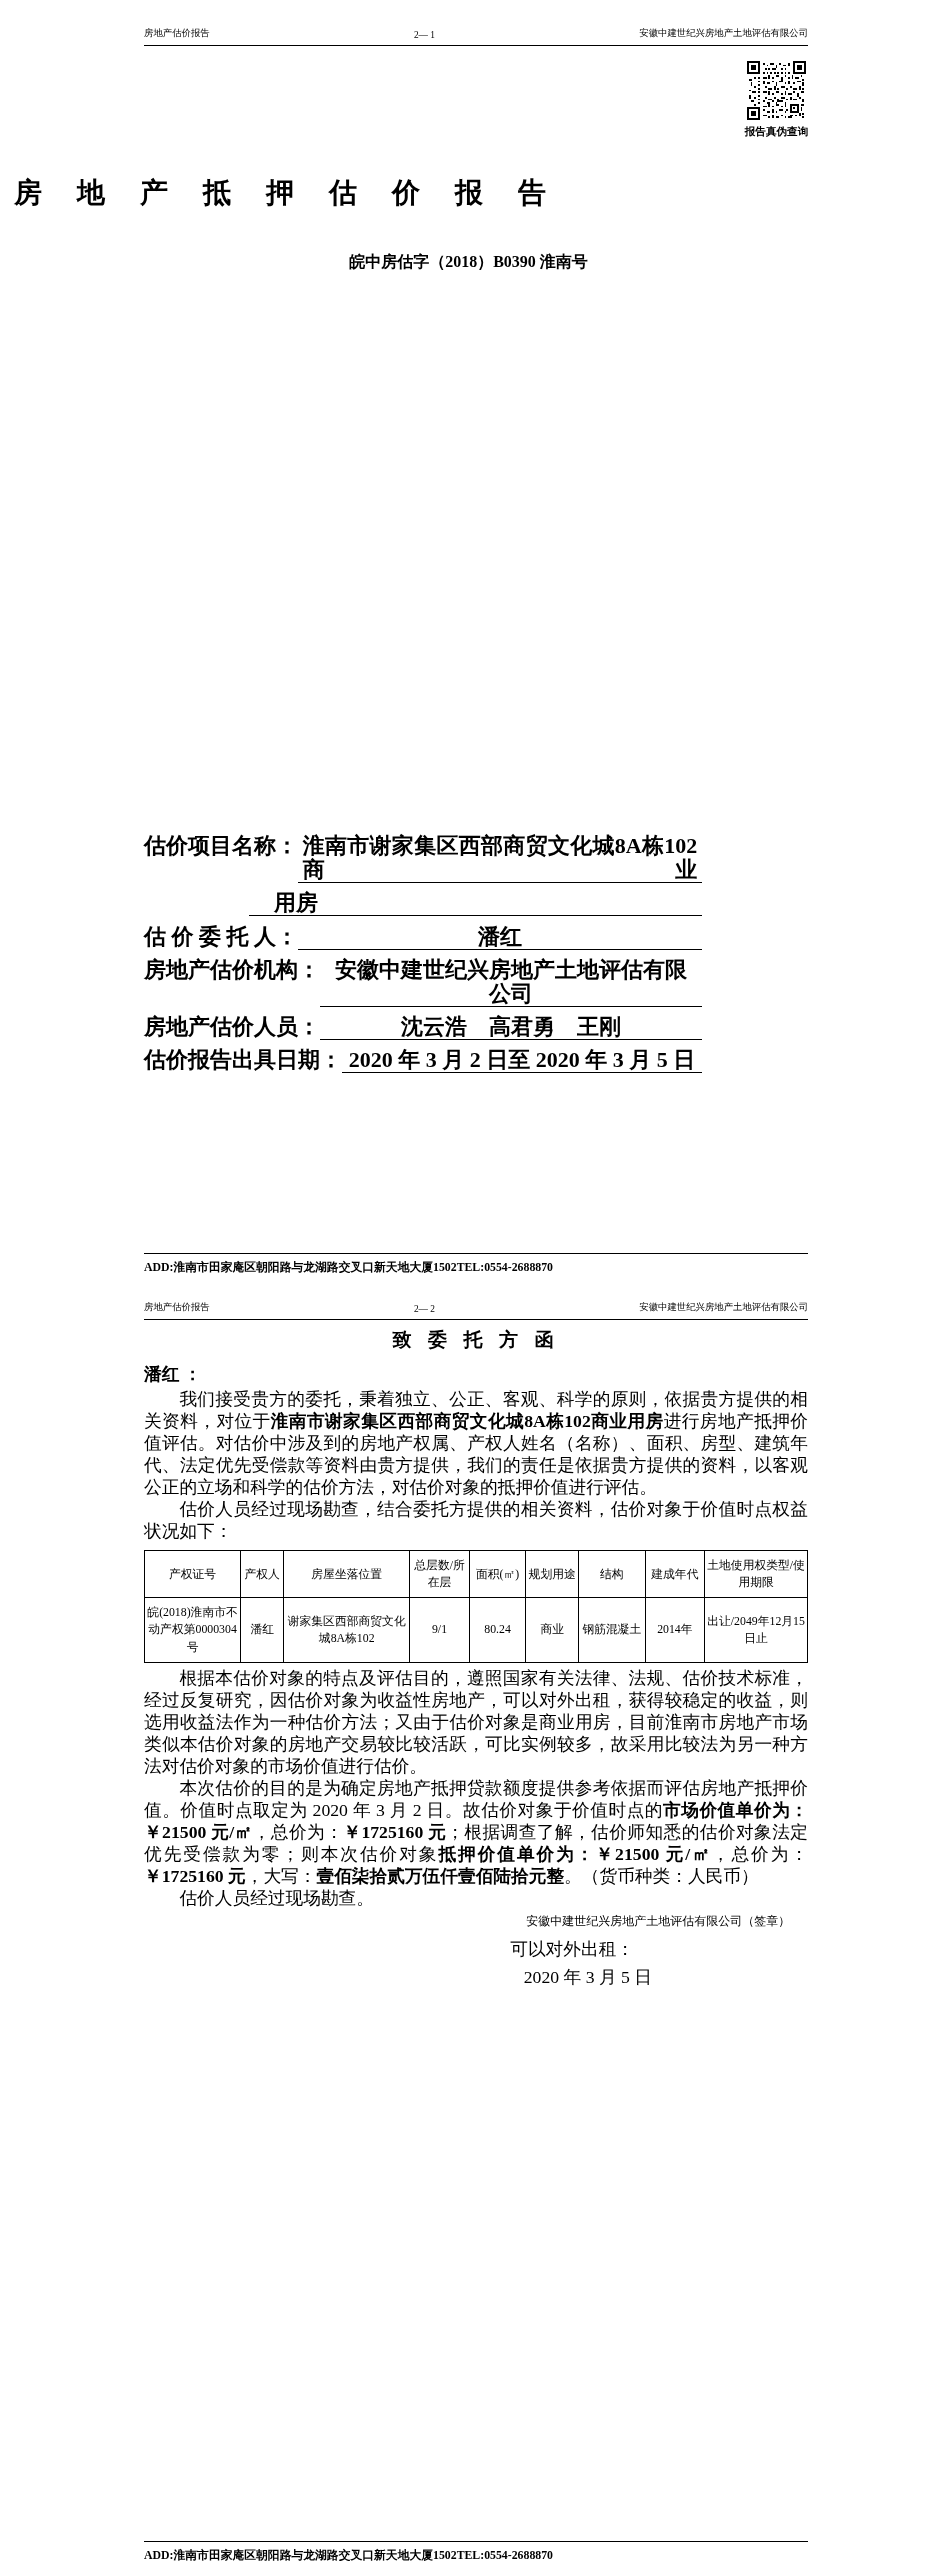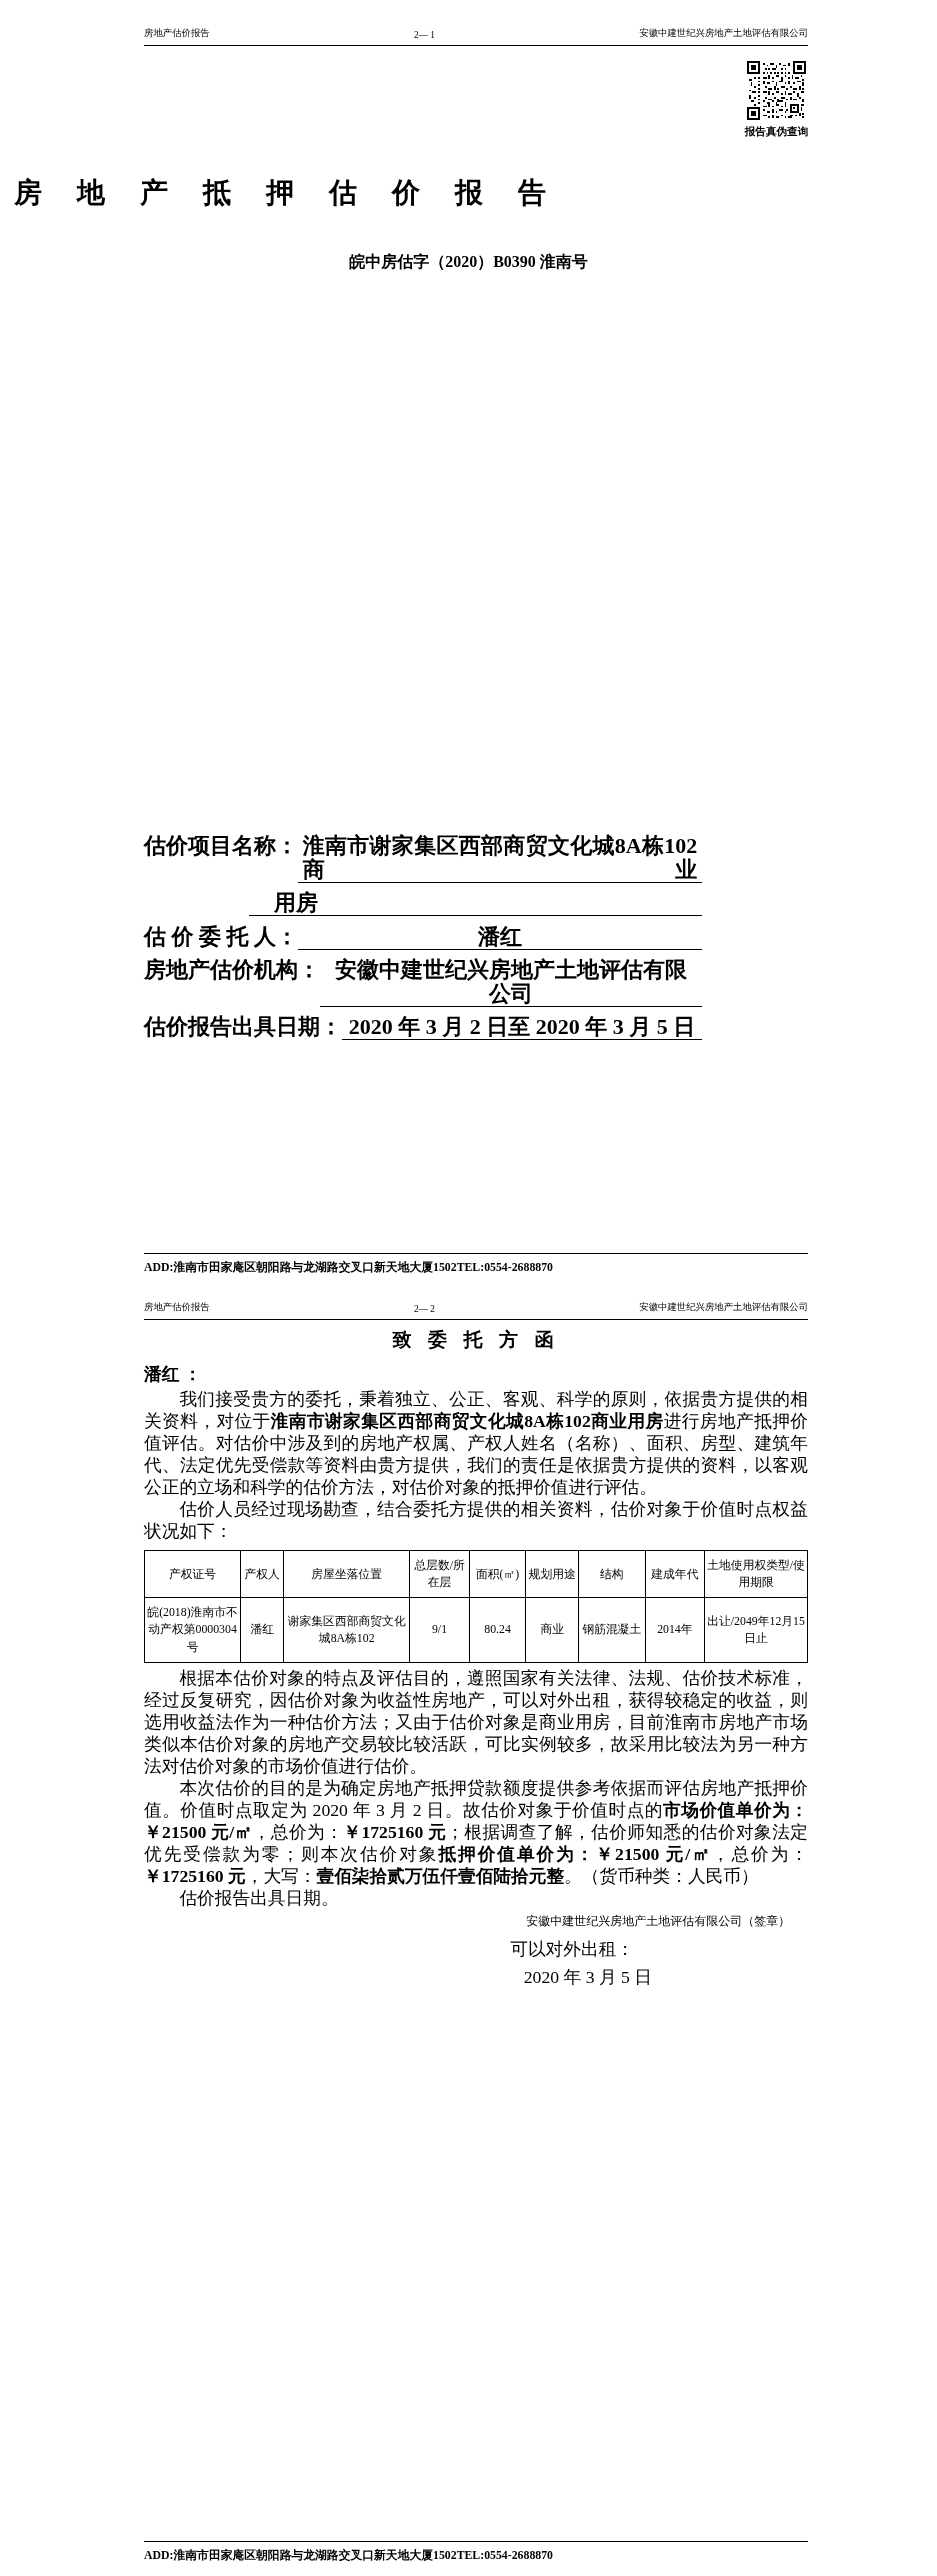--- a/index.html
+++ b/index.html
@@ -97,37 +97,41 @@
           <rect x="24" y="24" width="5" height="5"></rect>
         </g>
         <rect x="25" y="25" width="3" height="3" fill="#fff"></rect>
         <rect x="26" y="26" width="1" height="1" fill="#000"></rect>
         <path fill="#000" d="M9 1h1v1h-1z M11 2h1v1h-1z M13 1h2v1h-2z M16 2h1v2h-1z M18 1h1v1h-1z M20 2h2v1h-2z M23 1h1v2h-1z M10 4h1v1h-1z M12 4h1v1h-1z M14 4h2v1h-2z M19 4h1v1h-1z M21 4h1v1h-1z M9 6h1v1h-1z M11 6h1v1h-1z M13 6h1v1h-1z M15 6h1v1h-1z M17 6h1v1h-1z M19 6h1v1h-1z M21 6h1v1h-1z M23 6h1v1h-1z M6 9h1v1h-1z M6 11h1v1h-1z M6 13h1v1h-1z M6 15h1v1h-1z M6 17h1v1h-1z M6 19h1v1h-1z M6 21h1v1h-1z M6 23h1v1h-1z M1 10h2v1h-2z M4 9h1v1h-1z M2 12h1v2h-1z M4 14h1v1h-1z M1 16h1v1h-1z M3 17h2v1h-2z M1 19h1v2h-1z M4 20h1v1h-1z M2 22h2v1h-2z M4 24h1v1h-1z M9 9h2v1h-2z M12 8h1v2h-1z M14 9h1v1h-1z M16 8h2v1h-2z M19 9h1v2h-1z M21 8h1v1h-1z M23 9h1v1h-1z M25 8h1v2h-1z M27 9h2v1h-2z M30 8h1v1h-1z M31 10h1v1h-1z M9 11h1v2h-1z M11 12h2v1h-2z M14 11h1v1h-1z M16 12h1v2h-1z M18 11h2v1h-2z M21 12h1v1h-1z M23 11h1v2h-1z M26 12h1v1h-1z M28 11h2v1h-2z M31 12h1v2h-1z M10 14h1v1h-1z M12 15h2v1h-2z M15 14h1v2h-1z M17 15h1v1h-1z M19 14h2v1h-2z M22 15h1v1h-1z M24 14h1v1h-1z M26 15h2v1h-2z M29 14h1v2h-1z M31 15h1v1h-1z M9 17h2v1h-2z M12 17h1v2h-1z M14 18h1v1h-1z M16 17h2v1h-2z M19 18h1v1h-1z M21 17h1v2h-1z M23 18h2v1h-2z M26 17h1v1h-1z M28 18h1v2h-1z M30 17h2v1h-2z M10 20h1v1h-1z M12 21h2v1h-2z M15 20h1v1h-1z M17 21h1v2h-1z M19 20h2v1h-2z M22 21h1v1h-1z M24 20h1v2h-1z M26 21h2v1h-2z M29 20h1v1h-1z M31 21h1v2h-1z M9 22h1v1h-1z M11 23h2v1h-2z M14 22h1v1h-1z M16 23h1v1h-1z M18 22h2v1h-2z M21 23h1v1h-1z M9 25h2v1h-2z M12 24h1v2h-1z M14 25h1v1h-1z M16 24h2v1h-2z M19 25h1v1h-1z M21 24h1v2h-1z M9 27h1v1h-1z M11 28h2v1h-2z M14 27h1v2h-1z M16 28h1v1h-1z M18 27h2v1h-2z M21 28h1v1h-1z M22 27h1v1h-1z M30 24h2v1h-2z M30 26h1v2h-1z M24 30h2v1h-2z M27 30h1v1h-1z M29 29h1v2h-1z M31 29h1v1h-1z M9 30h2v1h-2z M12 31h1v1h-1z M14 30h1v2h-1z M16 31h2v1h-2z M19 30h1v1h-1z M21 31h1v1h-1z M23 31h2v1h-2z M26 28h1v1h-1z M28 25h1v1h-1z M31 31h1v1h-1z"></path>
       </svg>
       <div class="qr-caption">报告真伪查询</div>
     </div>
 
     <h1 class="cover-title">房 地 产 抵 押 估 价 报 告</h1>
-    <div class="doc-no">皖中房估字（2020）B0390 淮南号</div>
+    <div class="doc-no">皖中房估字（2018）B0390 淮南号</div>
 
     <div class="cover-form">
       <div class="f-row">
         <span class="f-label">估价项目名称：</span>
         <span class="f-value f-just">淮南市谢家集区西部商贸文化城8A栋102商业</span>
       </div>
       <div class="f-row f-cont">
         <span class="f-value f-left">用房</span>
       </div>
       <div class="f-row">
         <span class="f-label">估 价 委 托 人：</span>
         <span class="f-value">潘红</span>
       </div>
       <div class="f-row">
         <span class="f-label">房地产估价机构：</span>
         <span class="f-value">安徽中建世纪兴房地产土地评估有限公司</span>
+      </div>
+      <div class="f-row">
+        <span class="f-label">房地产估价人员：</span>
+        <span class="f-value">沈云浩　高君勇　王刚</span>
       </div>
       <div class="f-row">
         <span class="f-label">估价报告出具日期：</span>
         <span class="f-value">2020 年 3 月 2 日至 2020 年 3 月 5 日</span>
       </div>
     </div>
 
     <footer class="page-footer">
       <span>ADD:淮南市田家庵区朝阳路与龙湖路交叉口新天地大厦1502</span>
       <span>TEL:0554-2688870</span>
@@ -187,21 +191,21 @@
             <td>2014年</td>
             <td>出让/2049年12月15日止</td>
           </tr>
         </tbody>
       </table>
 
       <p class="para">根据本估价对象的特点及评估目的，遵照国家有关法律、法规、估价技术标准，经过反复研究，因估价对象为收益性房地产，可以对外出租，获得较稳定的收益，则选用收益法作为一种估价方法；又由于估价对象是商业用房，目前淮南市房地产市场类似本估价对象的房地产交易较比较活跃，可比实例较多，故采用比较法为另一种方法对估价对象的市场价值进行估价。</p>
 
       <p class="para"><span>本次估价的目的是为确定房地产抵押贷款额度提供参考依据而评估房地产抵押价值。价值时点取定为 2020 年 3 月 2 日。故估价对象于价值时点的</span><span class="b">市场价值单价为：</span><span class="b">￥21500 元/㎡</span><span>，总价为：</span><span class="b">￥1725160 元</span><span>；根据调查了解，估价师知悉的估价对象法定优先受偿款为零；则本次估价对象</span><span class="b">抵押价值单价为：</span><span class="b">￥21500 元/㎡</span><span>，总价为：</span><span class="b">￥1725160 元</span><span>，大写：</span><span class="b">壹佰柒拾贰万伍仟壹佰陆拾元整</span><span>。（货币种类：人民币）</span></p>
 
-      <p class="para">估价报告出具日期。</p>
+      <p class="para">估价人员经过现场勘查。</p>
 
       <div class="sig-company">安徽中建世纪兴房地产土地评估有限公司（签章）</div>
       <div class="sig-legal">可以对外出租：</div>
       <div class="sig-date">2020 年 3 月 5 日</div>
     </div>
 
     <footer class="page-footer">
       <span>ADD:淮南市田家庵区朝阳路与龙湖路交叉口新天地大厦1502</span>
       <span>TEL:0554-2688870</span>
     </footer>

